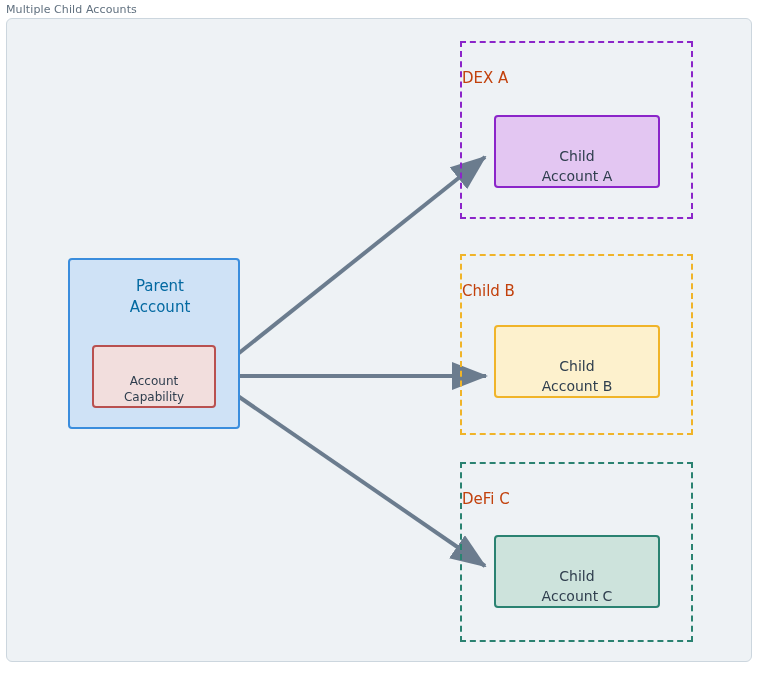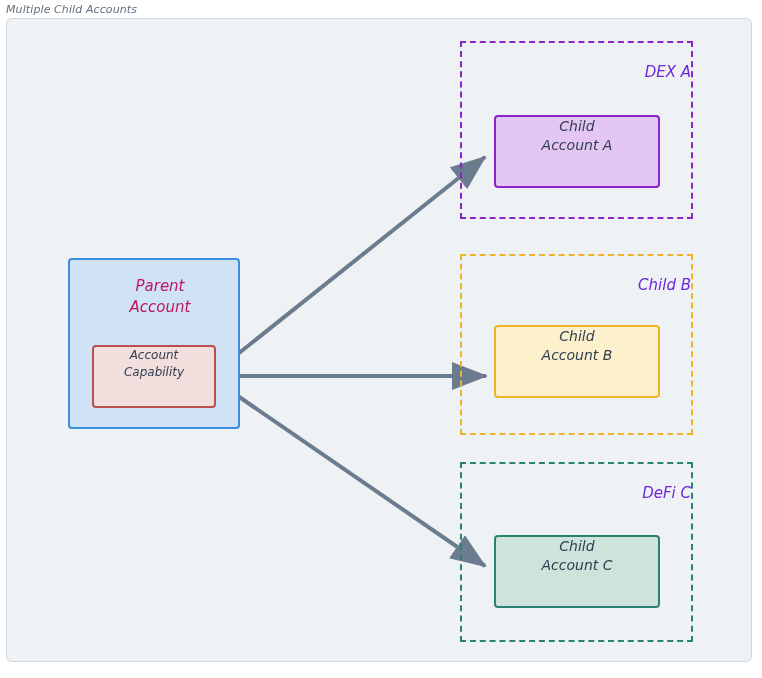--- a/index.html
+++ b/index.html
@@ -11,21 +11,20 @@
     width: 762px;
     height: 678px;
     font-family: "DejaVu Sans", "Liberation Sans", sans-serif;
     overflow: hidden;
   }
 
   #root {
     position: relative;
     width: 620px;
     height: 678px;
-    font-style: italic;
   }
 
   
   .frame-label {
     position: absolute;
     left: 6px;
     top: 3px;
     font-size: 11px;
     line-height: 14px;
     color: #60707f;
@@ -54,21 +53,21 @@
     width: 762px;
     height: 678px;
     pointer-events: none;
   }
 
   
   .node {
     position: absolute;
     box-sizing: border-box;
     display: flex;
-    align-items: flex-start;
+    align-items: flex-end;
     justify-content: center;
     text-align: center;
     border-radius: 4px;
   }
 
   .node-label {
     white-space: pre-line;
     line-height: 1.38;
     color: #2f3e4e;
   }
@@ -83,21 +82,21 @@
     border: 2px solid #3a8ddd;
     display: block;
   }
   .parent-account .title {
     position: absolute;
     left: 0;
     right: 0;
     top: 16px;
     font-size: 15px;
     line-height: 1.42;
-    color: #be185d;
+    color: #0369a1;
     text-align: center;
     white-space: pre-line;
     margin-left: 12px;
   }
 
   
   .account-capability {
     left: 92px;
     top: 345px;
     width: 124px;
@@ -114,24 +113,24 @@
     position: absolute;
     box-sizing: border-box;
     background: transparent;
     border-style: dashed;
     border-width: 2px;
   }
   .group-title {
     position: absolute;
     left: 0;
     right: 0;
-    top: 20px;
-    text-align: right;
+    top: 26px;
+    text-align: left;
     font-size: 15px;
-    color: #6d28d9;
+    color: #c2410c;
     white-space: nowrap;
   }
 
   .group-dex {
     left: 460px;
     top: 41px;
     width: 233px;
     height: 178px;
     border-color: #8b25c9;
   }

